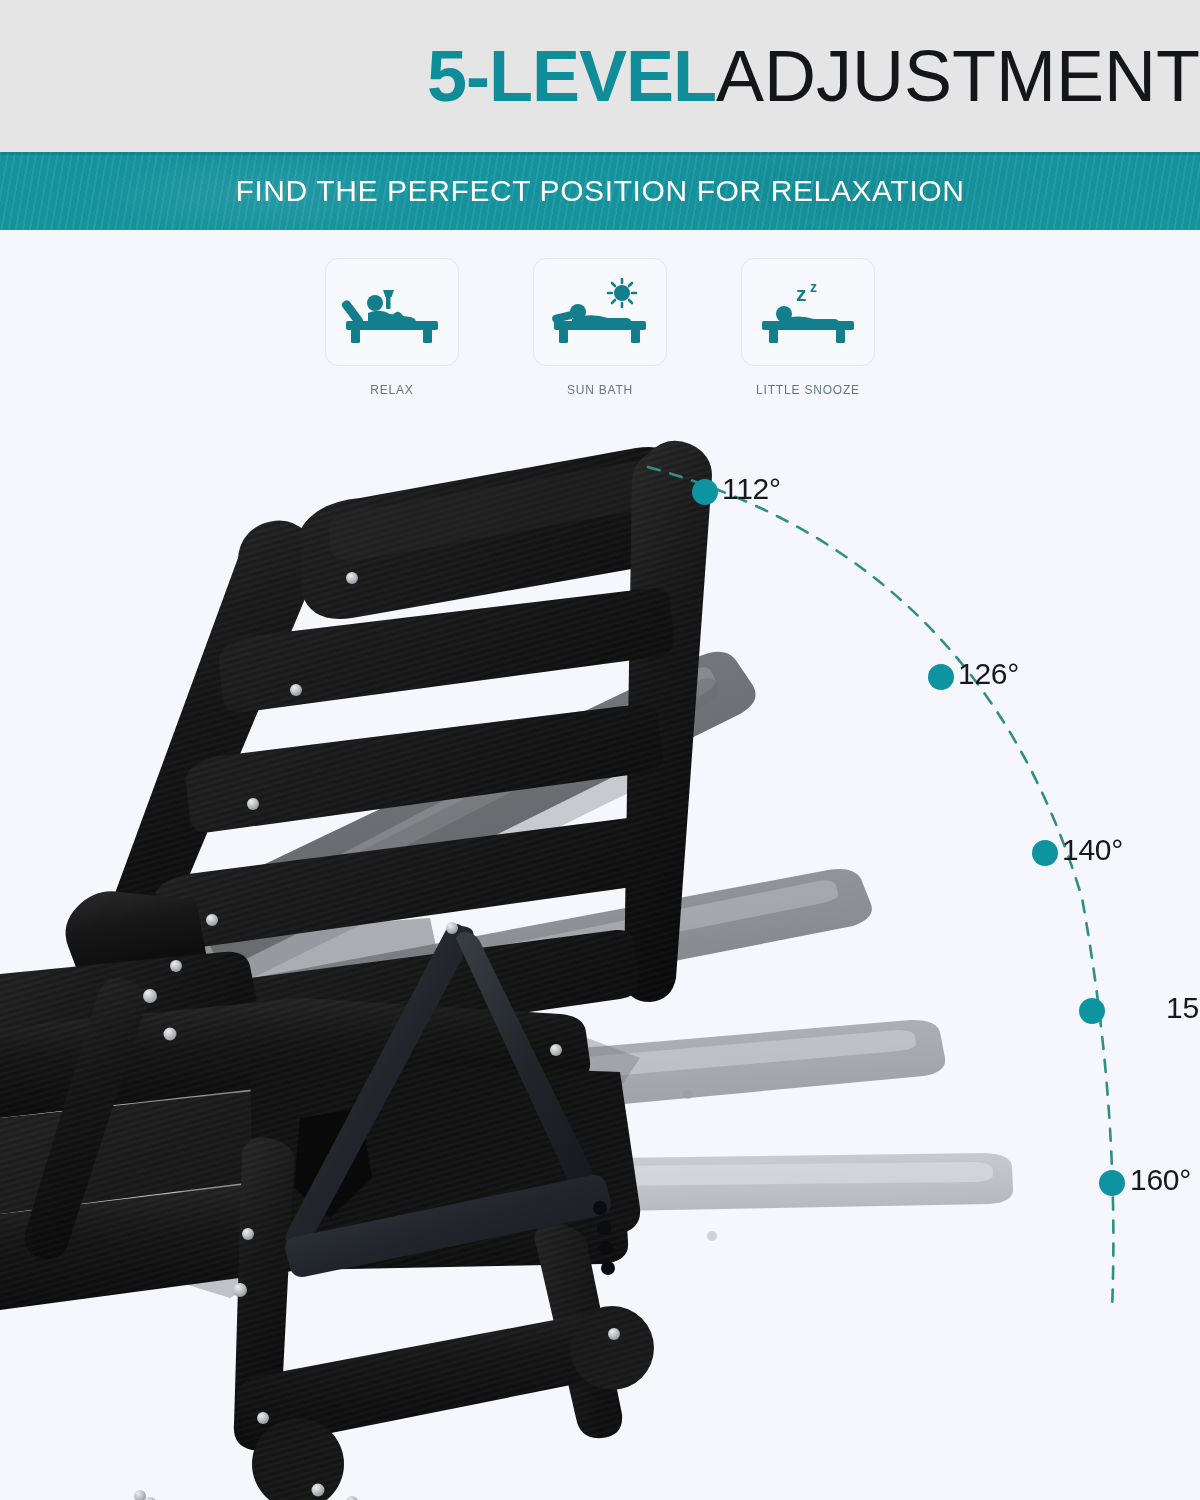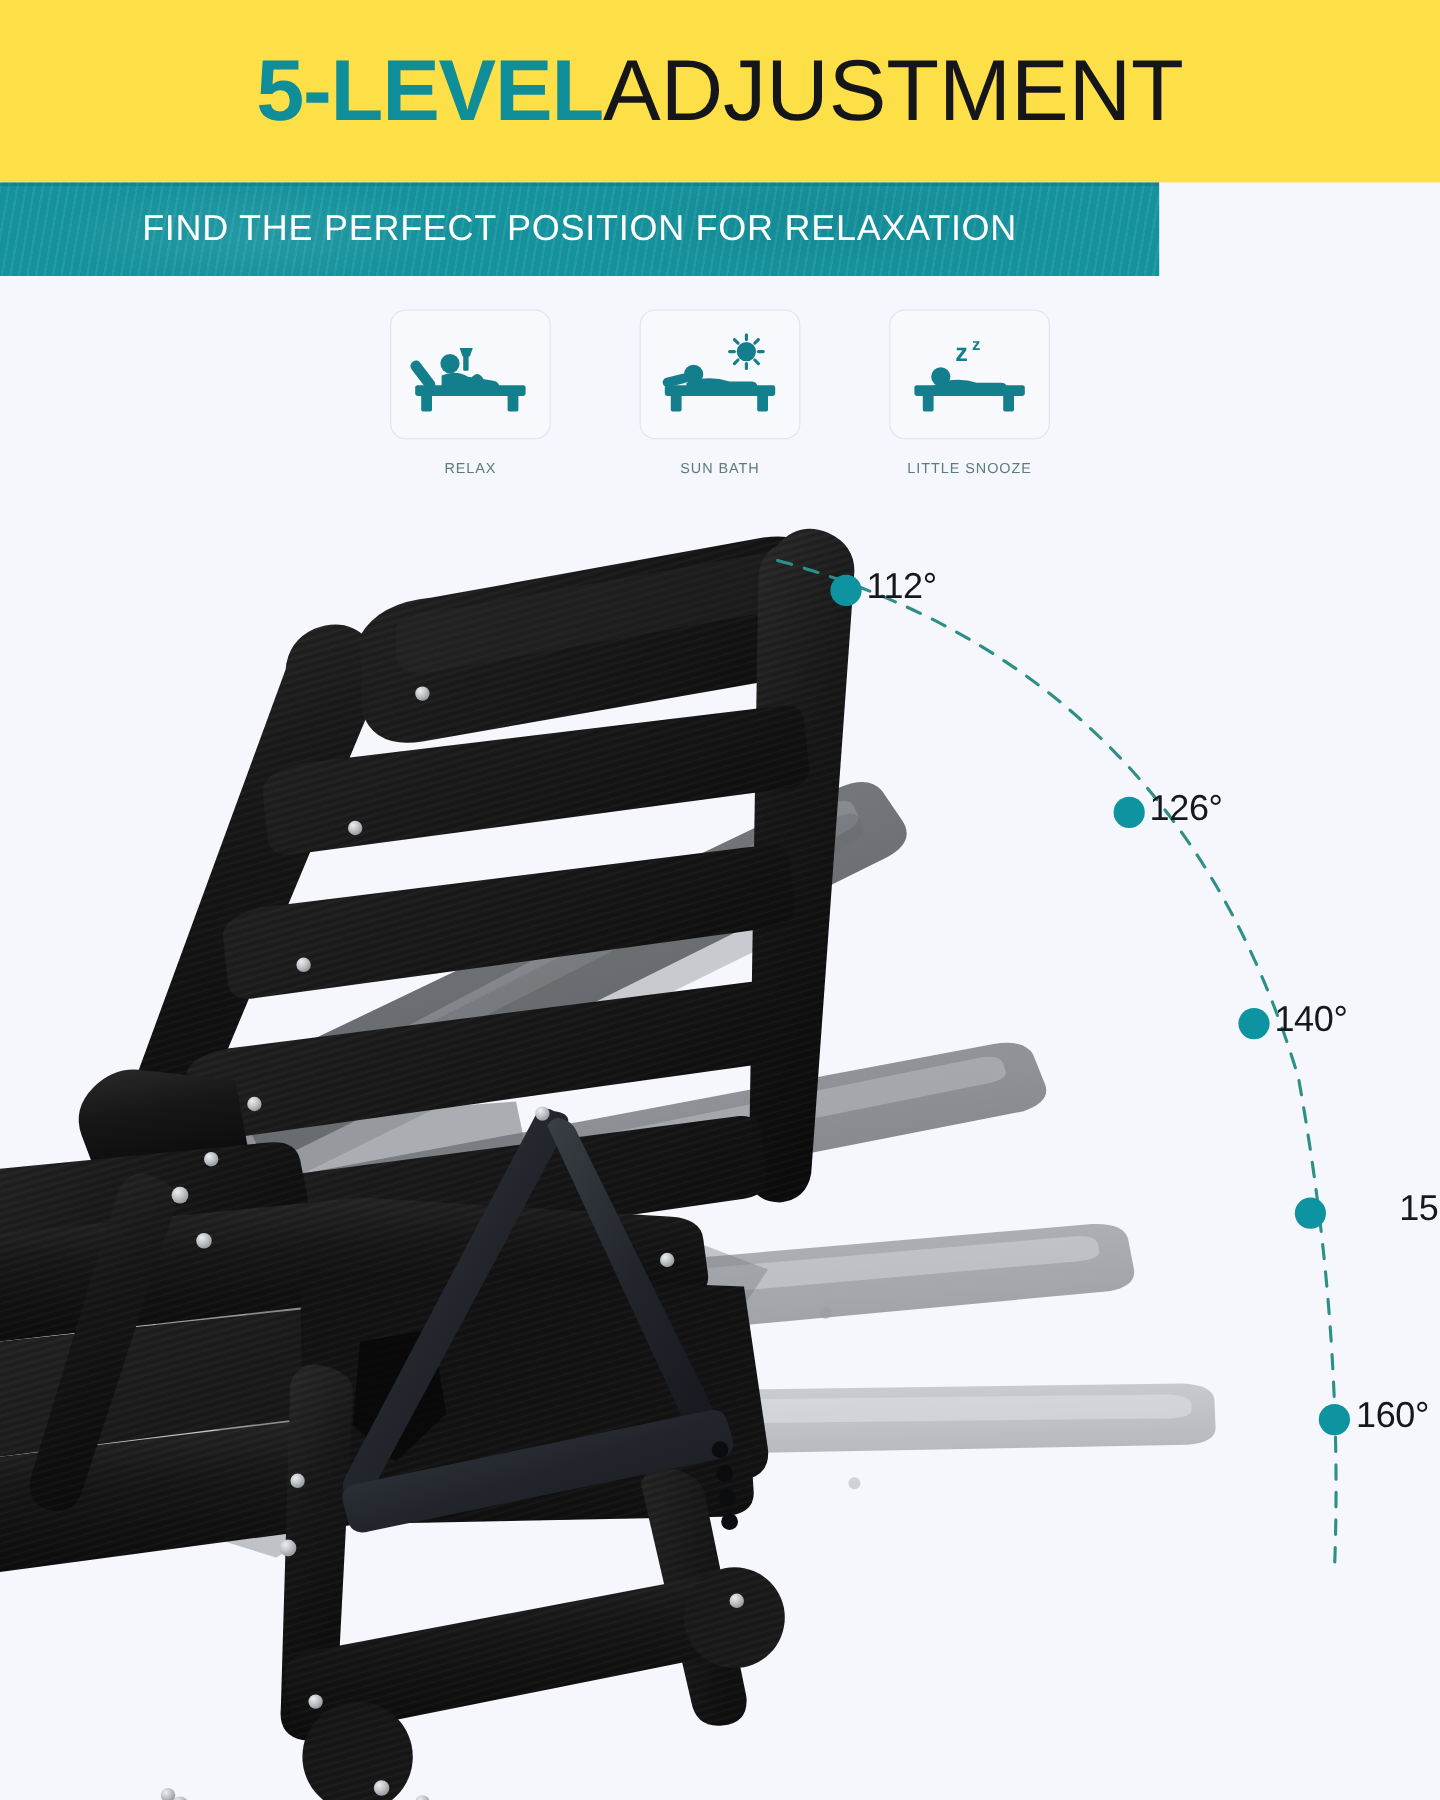--- a/index.html
+++ b/index.html
@@ -7,22 +7,22 @@
   body {
     font-family:"Liberation Sans", sans-serif;
     background:#f5f7fc;
     position:relative;
     overflow:hidden;
   }
 
   
   .title-wrap{
     position:absolute; top:0; left:0; width:1200px; height:152px;
-    display:flex; align-items:center; justify-content:center;
-    background:#fde047;
+    display:flex; align-items:center; justify-content:flex-end;
+    background:#e5e5e5;
   }
   .title{
     font-size:72px;
     letter-spacing:-0.5px;
     white-space:nowrap;
     line-height:1;
   }
   .title .t-accent{
     color:#0f8d99;
     font-weight:bold;
@@ -31,21 +31,21 @@
   }
   .title .t-main{
     color:#14161a;
     font-weight:normal;
     font-stretch:condensed;
     letter-spacing:0px;
   }
 
   
   .banner{
-    position:absolute; top:152px; left:0; width:966px; height:78px;
+    position:absolute; top:152px; left:0; width:1200px; height:78px;
     background:#1797a2;
     display:flex; align-items:center; justify-content:center;
     overflow:hidden;
   }
   .banner::before{
     content:""; position:absolute; inset:0;
     background:
       repeating-linear-gradient(100deg, rgba(255,255,255,.045) 0 2px, rgba(0,0,0,.035) 2px 7px),
       radial-gradient(ellipse 240px 60px at 22% 55%, rgba(255,255,255,.07), transparent 70%),
       radial-gradient(ellipse 300px 70px at 70% 45%, rgba(0,0,0,.05), transparent 70%);

